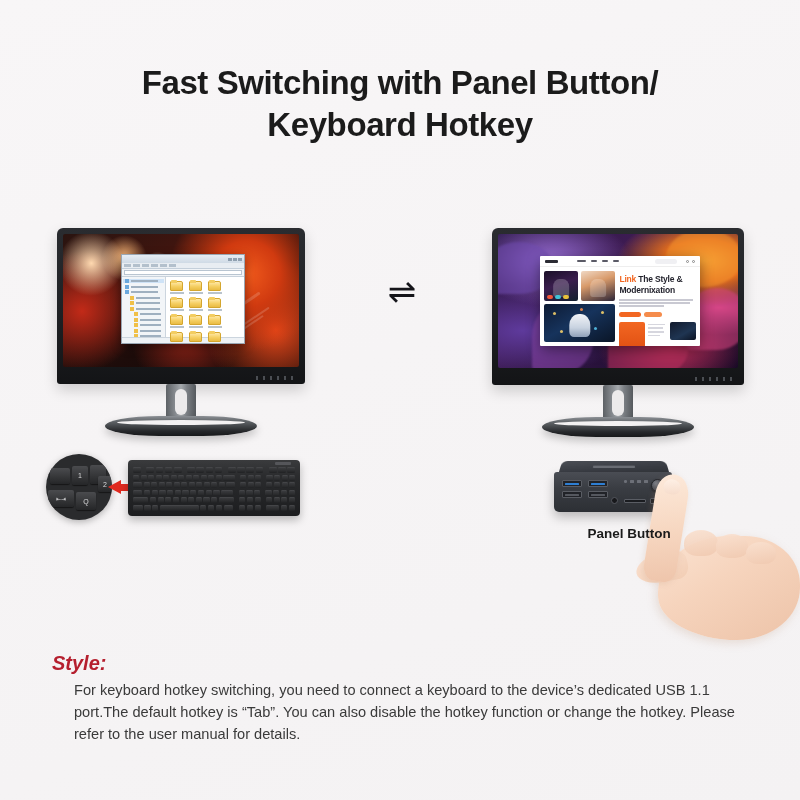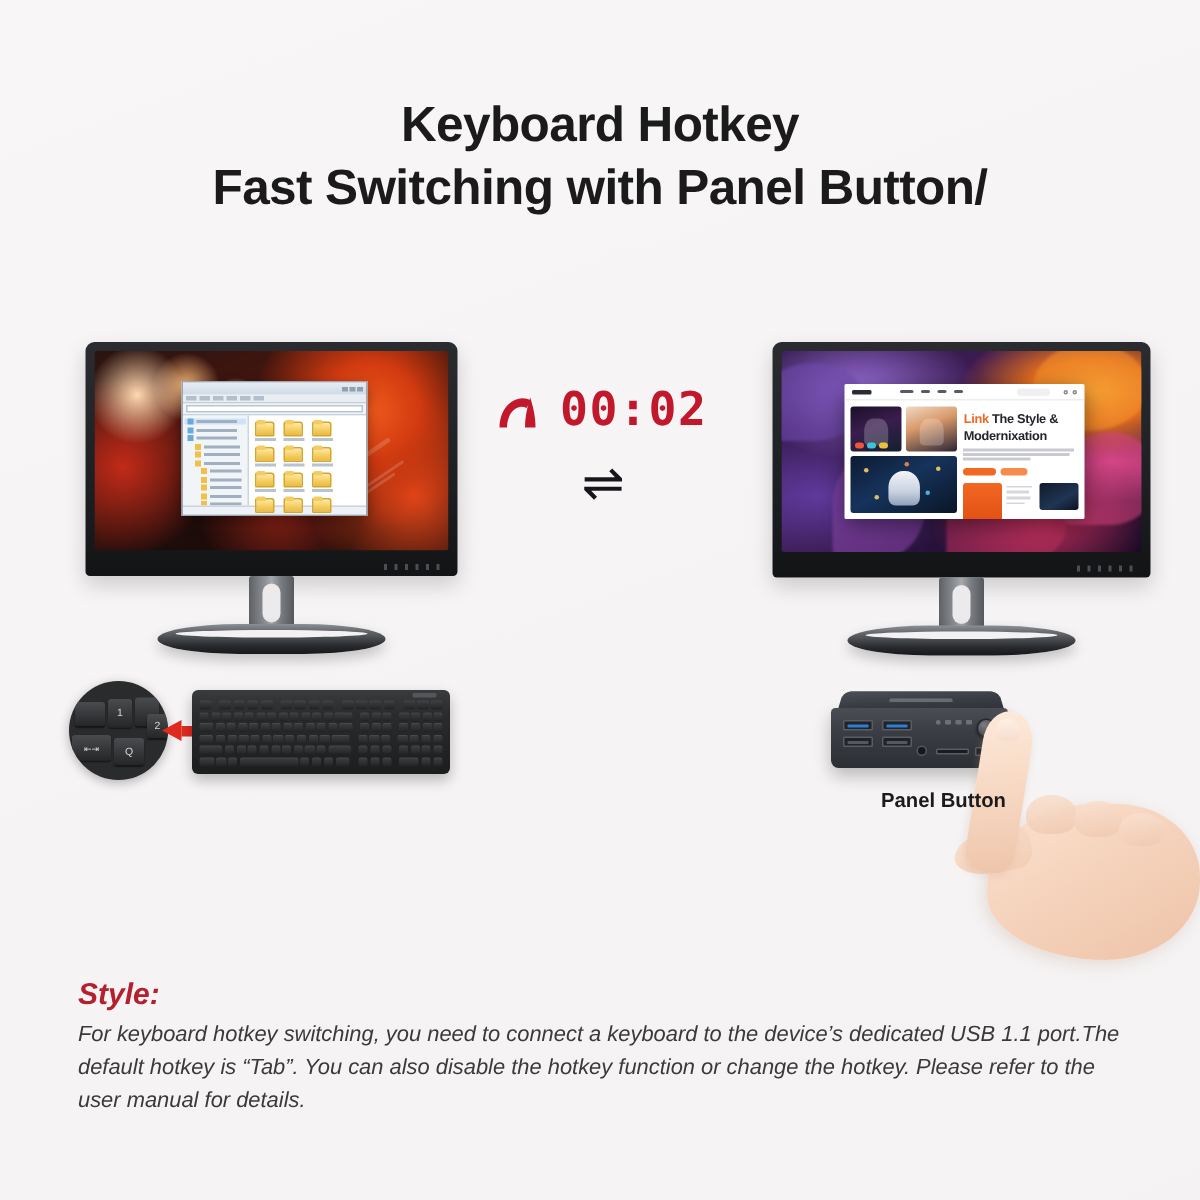--- a/index.html
+++ b/index.html
@@ -630,33 +630,33 @@
   }
   .notes-title {
     font-size: 20px;
     font-weight: bold;
     font-style: italic;
     color: #b51f2e;
     margin-bottom: 4px;
   }
   .notes-body {
     font-size: 14.6px;
-    font-style: italic;
     color: #3a3a3a;
     line-height: 22px;
+    margin-left: 22px;
   }
 </style>
 </head>
 <body>
 
 <div class="page">
 
   <div class="title-block">
+    <div class="title-line">Fast Switching with Panel Button/</div>
     <div class="title-line">Keyboard Hotkey</div>
-    <div class="title-line">Fast Switching with Panel Button/</div>
   </div>
 
   <div class="monitor" style="left:57px; top:228px;">
     <div class="monitor-bezel" style="width:248px;">
       <div class="screen" style="width:236px; height:133px;">
 
         <div class="wall-left">
           <div class="streak" style="left:60%; top:56%; width:60px; height:3px;"></div>
           <div class="streak" style="left:68%; top:70%; width:44px; height:2px;"></div>
           <div class="streak" style="left:74%; top:62%; width:34px; height:2px;"></div>
@@ -791,21 +791,21 @@
           <i></i>
           <i></i>
       </div>
     </div>
     <div class="stand-neck" style="top:156px; width:30px; height:38px;">
       <div class="slot"></div>
     </div>
     <div class="stand-base" style="top:188px; width:152px; height:20px;"></div>
   </div>
 
-  <div class="monitor" style="left:492px; top:228px;margin-left:23px;">
+  <div class="monitor" style="left:492px; top:228px;">
     <div class="monitor-bezel" style="width:252px;">
       <div class="screen" style="width:240px; height:134px;">
 
         <div class="wall-right">
           <div class="petal" style="left:-6%; top:6%; width:70px; height:52px; background:#6f4bb0;"></div>
           <div class="petal" style="left:14%; top:50%; width:62px; height:72px; background:#8a46a8;"></div>
           <div class="petal" style="left:70%; top:-4%; width:76px; height:58px; background:#f0922e;"></div>
           <div class="petal" style="left:78%; top:40%; width:64px; height:62px; background:#d4437f;"></div>
           <div class="petal" style="left:46%; top:66%; width:80px; height:56px; background:#b8315e;"></div>
         </div>
@@ -887,27 +887,20 @@
           <i></i>
       </div>
     </div>
     <div class="stand-neck" style="top:157px; width:30px; height:38px;">
       <div class="slot"></div>
     </div>
     <div class="stand-base" style="top:189px; width:152px; height:20px;"></div>
   </div>
 
   <div class="timer-group">
-    <div class="timer-row">
-      <svg class="gauge-icon" width="34" height="26" viewBox="0 0 34 26">
-        <path d="M1 24 C1 9, 13 1, 22 6 L19 11 C13 8, 6 14, 6 24 Z" fill="#c1182b"></path>
-        <path d="M25 24 C25 16, 23 9, 21.5 4 C20 9, 18 16, 18 24 Z" fill="#c1182b"></path>
-      </svg>
-      <div class="led">00:02</div>
-    </div>
     <div class="swap-arrow">⇌</div>
   </div>
 
   <div class="kb-section">
     <div class="kb-row">
 
       <div class="key-zoom">
         <div class="kk" style="left:4px; top:14px; width:20px; height:16px;"></div>
         <div class="kk" style="left:26px; top:12px; width:16px; height:19px;">1</div>
         <div class="kk" style="left:44px; top:11px; width:16px; height:19px;"></div>

